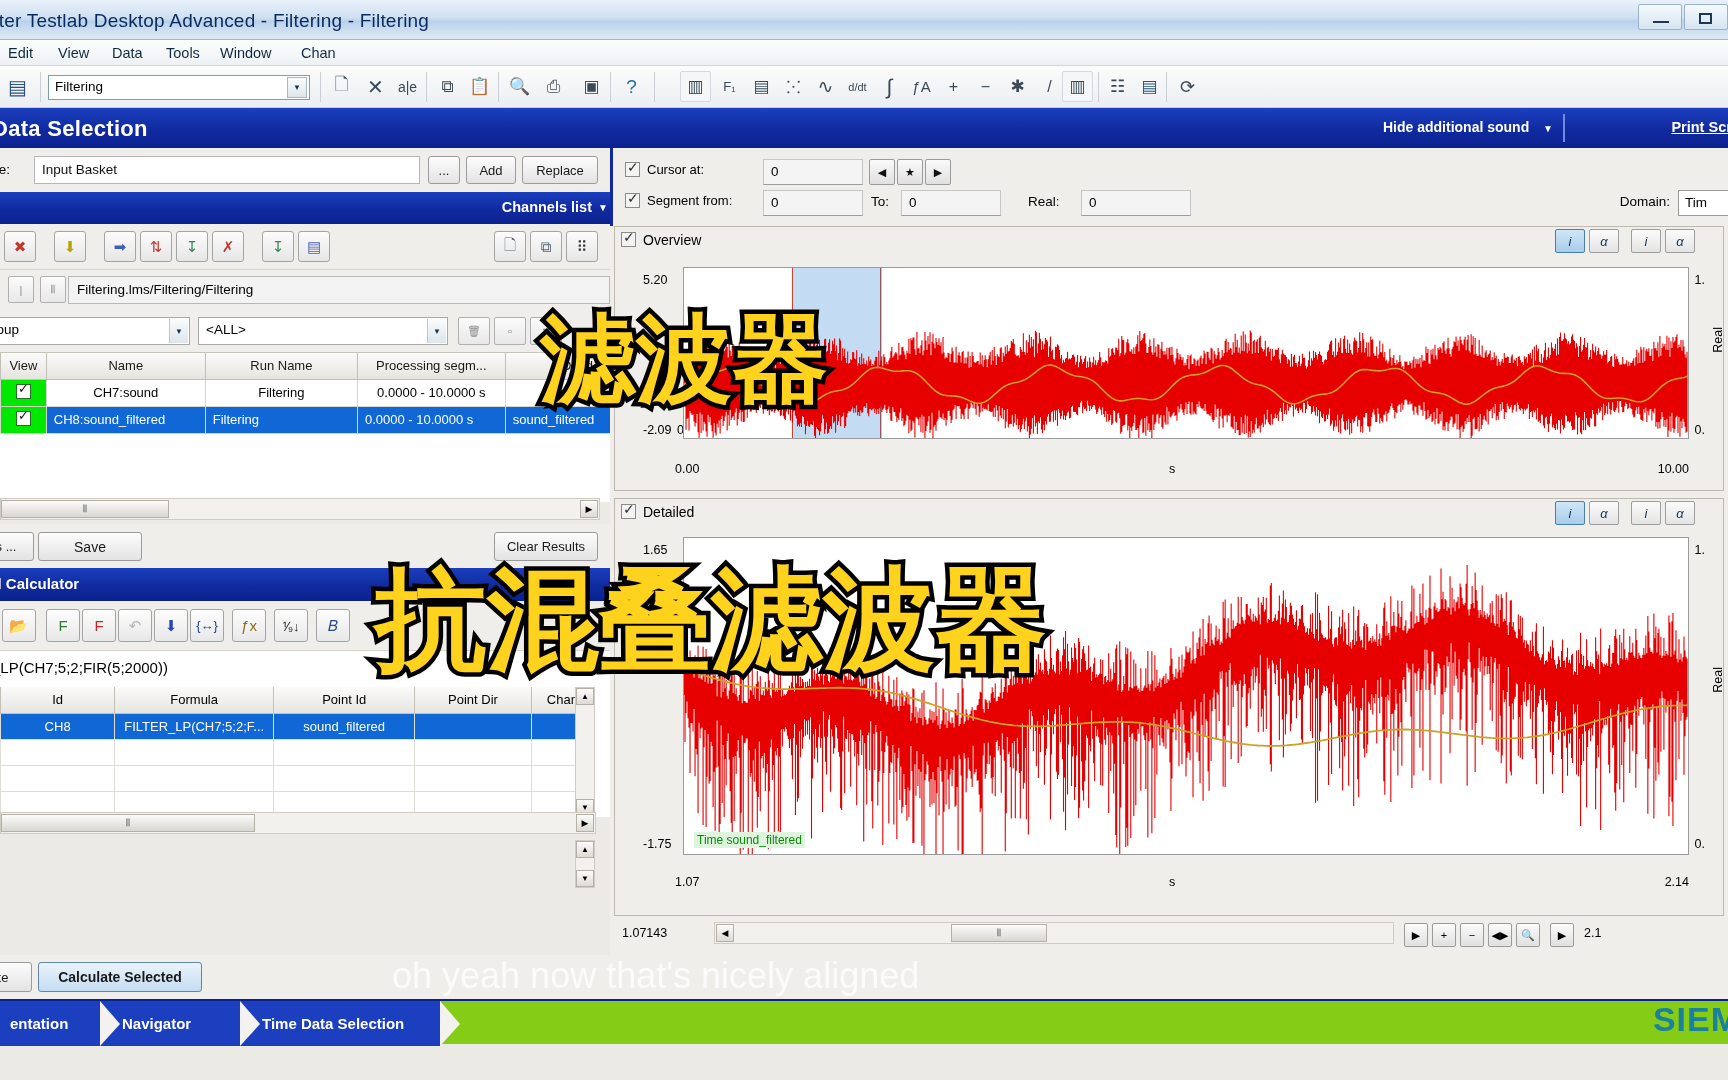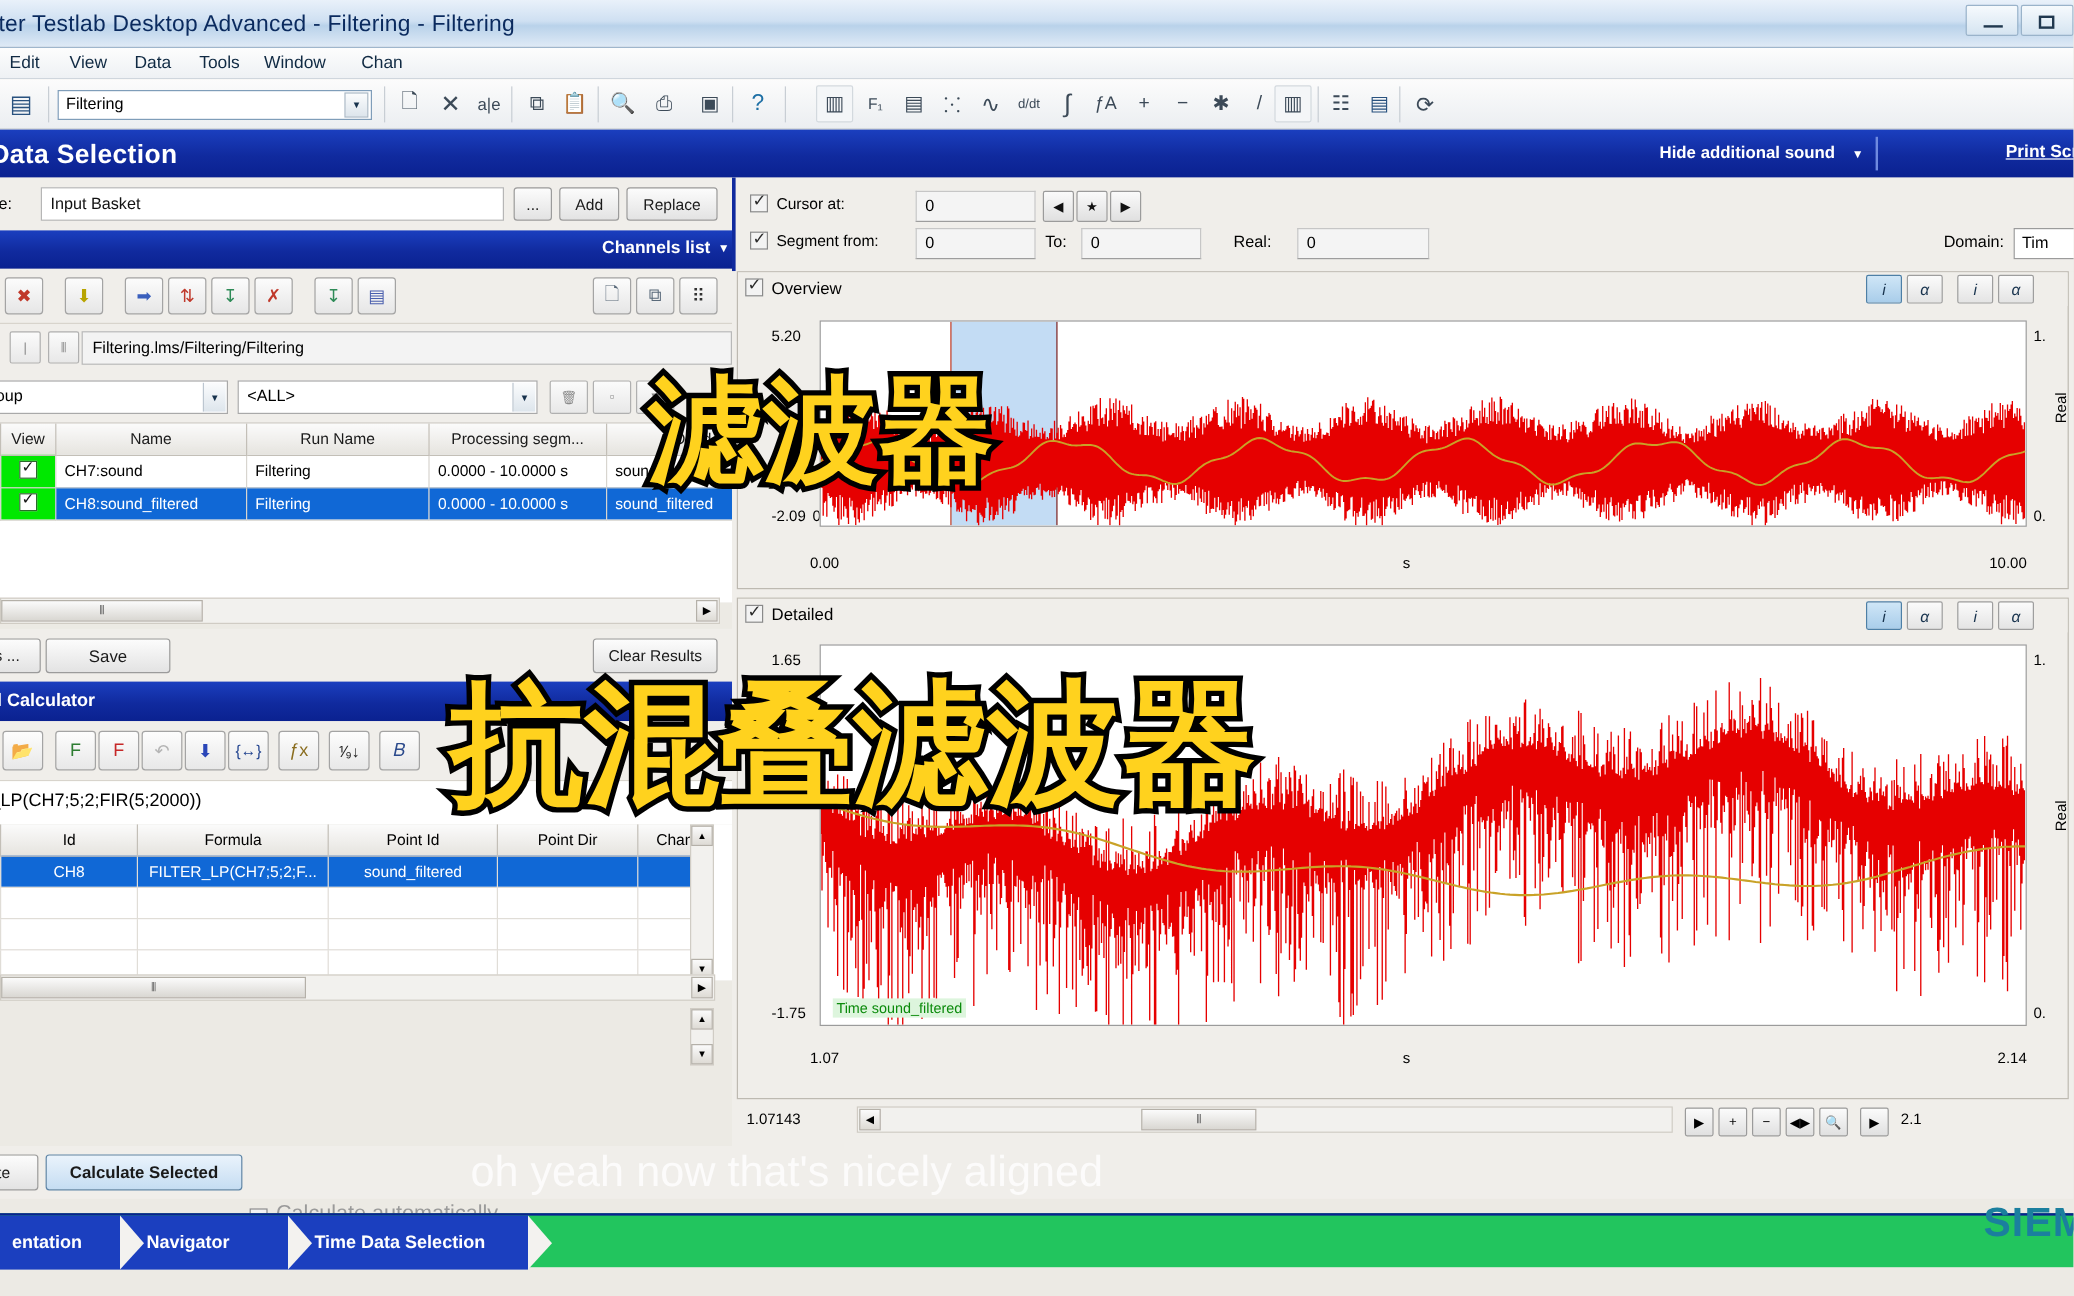--- a/index.html
+++ b/index.html
@@ -120,21 +120,21 @@
   .cbx .arw{ position:absolute; right:1px; top:1px; width:19px; height:24px; background:linear-gradient(180deg,#fbfcfd,#dde5ec);
     border-left:1px solid #bcc6d0; display:flex;align-items:center;justify-content:center;font-size:8px;color:#17324d;}
   
   #chtable{ position:absolute; left:0; top:352px; width:610px; height:150px; background:#fff; border-top:1px solid #c8c4bc;}
   #chtable table{ border-collapse:collapse; width:640px; font-size:13px; }
   #chtable th{
     background:linear-gradient(180deg,#fbfbfb,#e6e4df); border:1px solid #c3bfb7; border-top:none;
     font-weight:normal; height:26px; padding:0 6px; color:#1a1a1a;
   }
   #chtable td{ border:1px solid #d8d5cf; height:27px; padding:0 7px; }
-  #chtable tr.row1 td{ background:#fff; }
+  #chtable tr.row1 td{ background:#fff;text-align:center; }
   #chtable tr.row2 td{ background:#1068d6; color:#fff; }
   .viewcell{ width:36px; background:#00e800 !important; text-align:center; padding:0 !important;}
   .viewcell.sel{ background:#00e800 !important;}
   .vchk{ display:inline-block; width:15px;height:15px;background:#fff;border:1px solid #2b6b2b; position:relative;}
   .vchk:after{content:"✓"; position:absolute; left:1px; top:-4px; font-size:13px; color:#111;}
   
   .hscroll{ position:absolute; background:#f2f1ee; border:1px solid #d0ccc4; height:22px;}
   .hscroll .thumb{ position:absolute; left:0; top:1px; height:18px; background:linear-gradient(180deg,#fbfbfb,#d9d7d2);
     border:1px solid #b4b0a8; display:flex; align-items:center; justify-content:center; font-size:10px; color:#555;}
   .hscroll .arrow{ position:absolute; right:1px; top:1px; width:18px; height:18px; background:linear-gradient(180deg,#fbfbfb,#dedbd5);
@@ -162,21 +162,21 @@
   .vscroll{ position:absolute; width:20px; background:#f2f1ee; border:1px solid #d0ccc4;}
   .vscroll .a{ position:absolute; left:0; width:18px; height:17px; background:linear-gradient(180deg,#fbfbfb,#dedbd5);
     border:1px solid #b4b0a8; display:flex;align-items:center;justify-content:center;font-size:8px;}
   
   #actionbar{ position:absolute; left:0; top:955px; width:610px; height:44px; background:#f0eeea;}
   #btn-calc{ position:absolute; left:-26px; top:7px; width:58px; height:30px;}
   #btn-calcsel{ position:absolute; left:38px; top:7px; width:164px; height:30px;
     background:linear-gradient(180deg,#eaf3fc,#c5ddf2); border:1px solid #5f86a8; font-weight:bold; font-size:14px;}
   #chk-auto{ position:absolute; left:208px; top:14px; display:flex; align-items:flex-end; gap:7px; color:#9a9a9a; font-size:18px;margin-top:32px;}
   
-  #navbar{ position:absolute; left:0; top:999px; width:1728px; height:45px; background:#22c55e; border-top:2px solid #0a2190;margin-top:12px;}
+  #navbar{ position:absolute; left:0; top:999px; width:1728px; height:45px; background:#84cc16; border-top:2px solid #0a2190;}
   .navchip{ position:absolute; top:0; height:45px; display:flex; align-items:center; color:#fff; font-weight:bold; font-size:15px;}
   .navchip.c1{ left:-60px; width:160px; background:#1b3fbf; padding-left:70px;}
   .navchip.c2{ left:100px; width:140px; background:#1b3fbf; padding-left:22px;}
   .navchip.c3{ left:240px; width:200px; background:#1b3fbf; padding-left:22px;}
   .chevron{ position:absolute; top:0; width:0; height:0; border-top:23px solid transparent;
     border-bottom:22px solid transparent; border-left:20px solid #1b3fbf; z-index:3;}
   .chevron.w{ border-left-color:#f3f2ef;}
   #siemens{ position:absolute; right:-12px; top:1000px; font-size:34px; font-weight:bold; color:#1b7f9e; letter-spacing:1px;}
   
   #plotarea{ position:absolute; left:610px; top:226px; width:1118px; height:773px; background:#f0eeea;}

